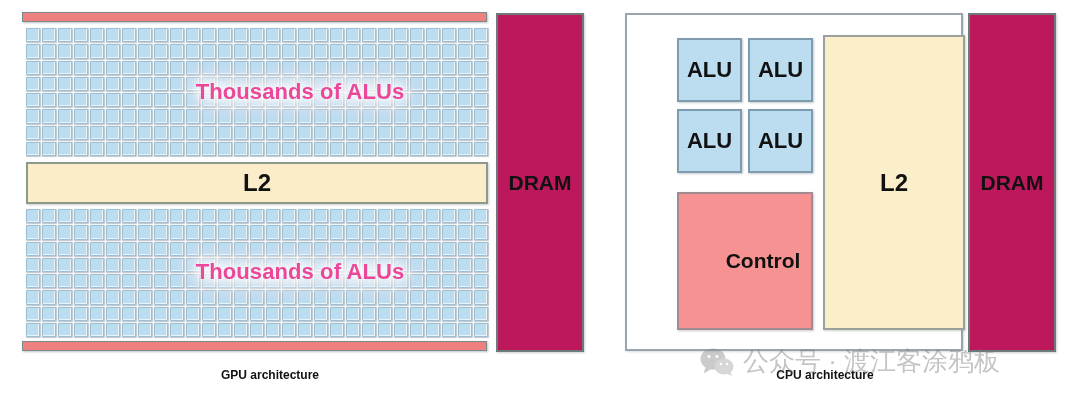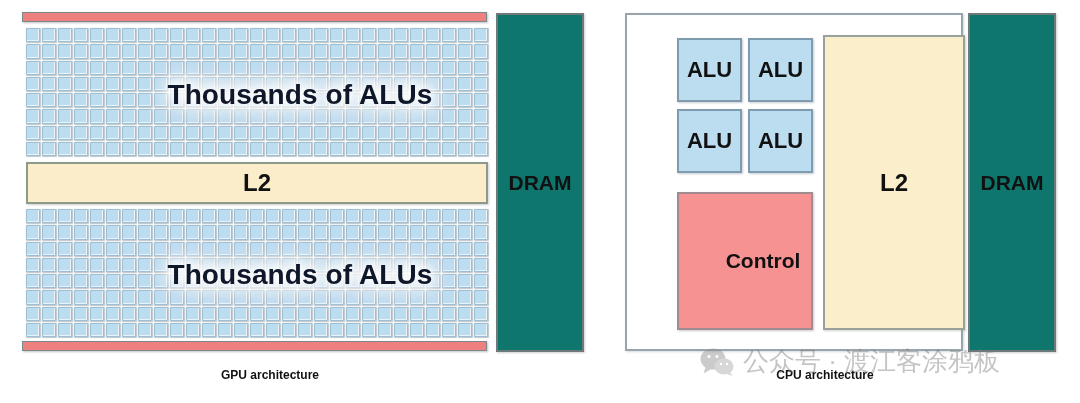--- a/index.html
+++ b/index.html
@@ -70,23 +70,23 @@
     border-radius: 1px;
     box-sizing: border-box;
     box-shadow: inset -1px -1px 0 rgba(255,255,255,0.65),
                 0.5px 0.5px 1px rgba(130,140,150,0.5);
   }
 
   .grid-caption {
     position: absolute;
     left: 0; right: 0;
     text-align: center;
-    font-size: 28px;
+    font-size: 22px;
     font-weight: bold;
-    color: #0f172a;
+    color: #ec4899;
     letter-spacing: 0.1px;
     text-shadow:
       0 0 10px #ffffff, 0 0 10px #ffffff, 0 0 16px #ffffff,
       0 0 22px #ffffff, 0 0 26px #ffffff, 0 0 30px #ffffff,
       0 0 36px #ffffff, 0 0 40px #ffffff;
     pointer-events: none;
   }
   #gpu-caption-top { top: 79px; }
   #gpu-caption-bottom { top: 259px; }
 
@@ -95,21 +95,21 @@
     top: 162px;
     width: 462px;
     height: 42px;
     background: #fbedc9;
     border: 2px solid #8c9a8c;
     font-size: 24px;
     box-shadow: 1px 1px 2px rgba(130,135,130,0.4);
   }
 
   .dram {
-    background: #0f766e;
+    background: #be185d;
     border: 2px solid #6e7a7a;
     font-size: 21px;
     box-shadow: 1px 1px 2px rgba(130,135,140,0.4);
   }
   #gpu-dram {
     left: 496px; top: 13px;
     width: 88px; height: 339px;
   }
 
   .panel-caption {

